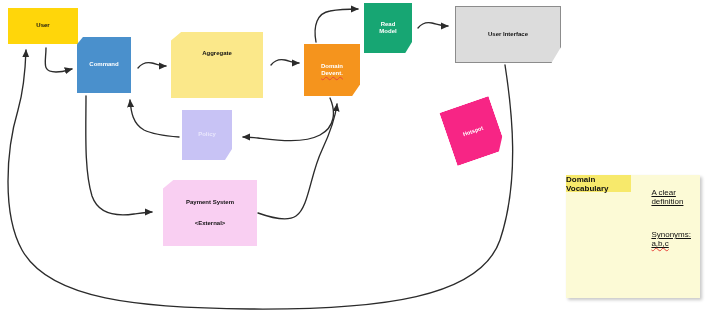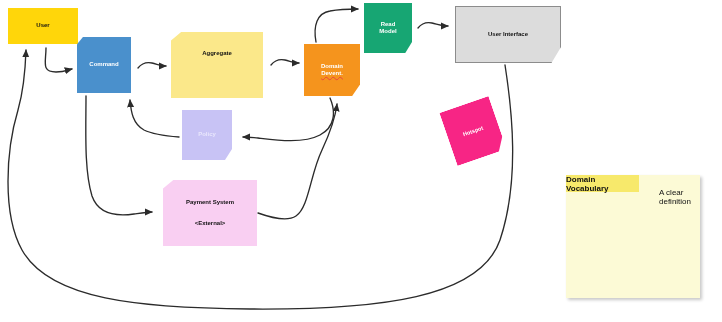--- a/index.html
+++ b/index.html
@@ -115,20 +115,21 @@
     background:#F7E96B;
     height:17px;
     display:flex; align-items:center; justify-content:center;
     font-size:8px; font-weight:bold; color:#111111;
   }
   #note-body{
     flex:1;
     padding:13px 9px 0 20px;
     font-size:8px;
     color:#111111;
+    text-decoration:underline;
   }
   #note-line-1{ margin:0 0 24px 0; }
   #note-line-2{ margin:0; }
   #note-line-2 .sq{
     text-decoration:underline wavy #E8453C;
     text-decoration-thickness:1px;
     text-underline-offset:1px;
   }
 </style>
 </head>
@@ -204,16 +205,17 @@
   <div id="node-hotspot" class="node">
     <span class="lbl">Hotspot</span>
   </div>
 
   <div id="note-domain-vocabulary">
     <div id="note-header">
       <span>Domain Vocabulary</span>
     </div>
     <div id="note-body">
       <p id="note-line-1">A clear definition</p>
+      <p id="note-line-2"><span>Synonyms: </span><span class="sq">a,b,c</span></p>
     </div>
   </div>
 
 </div>
 
 </body></html>

